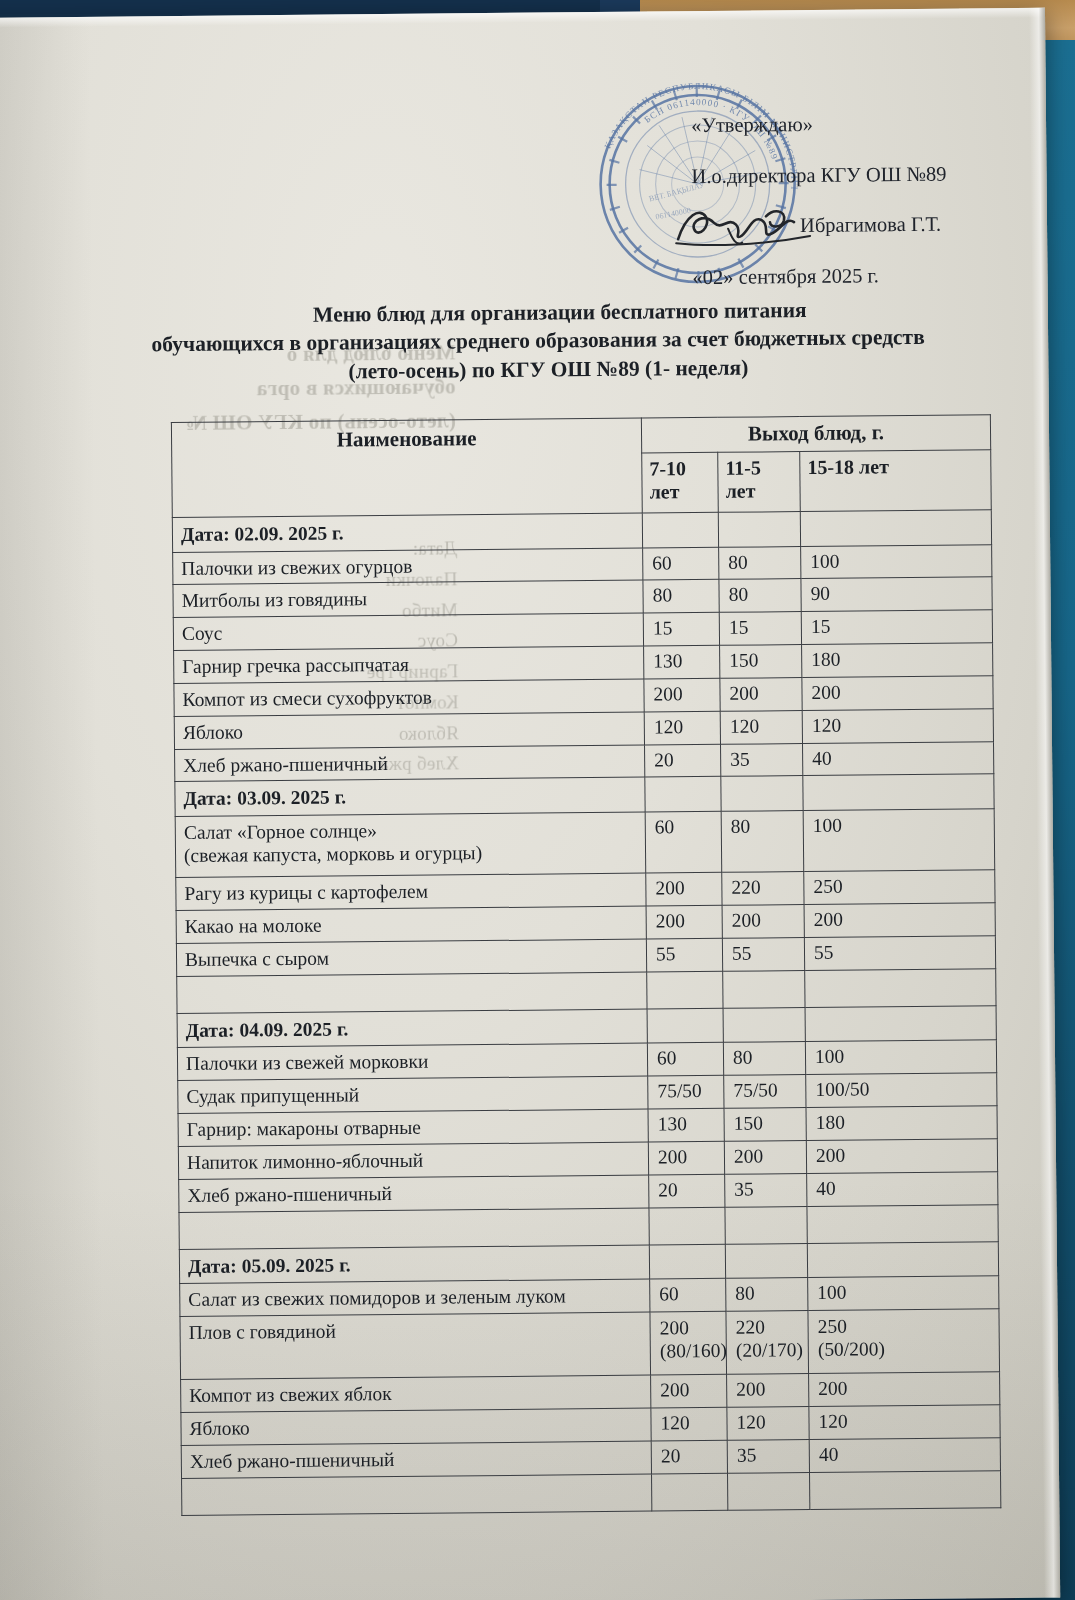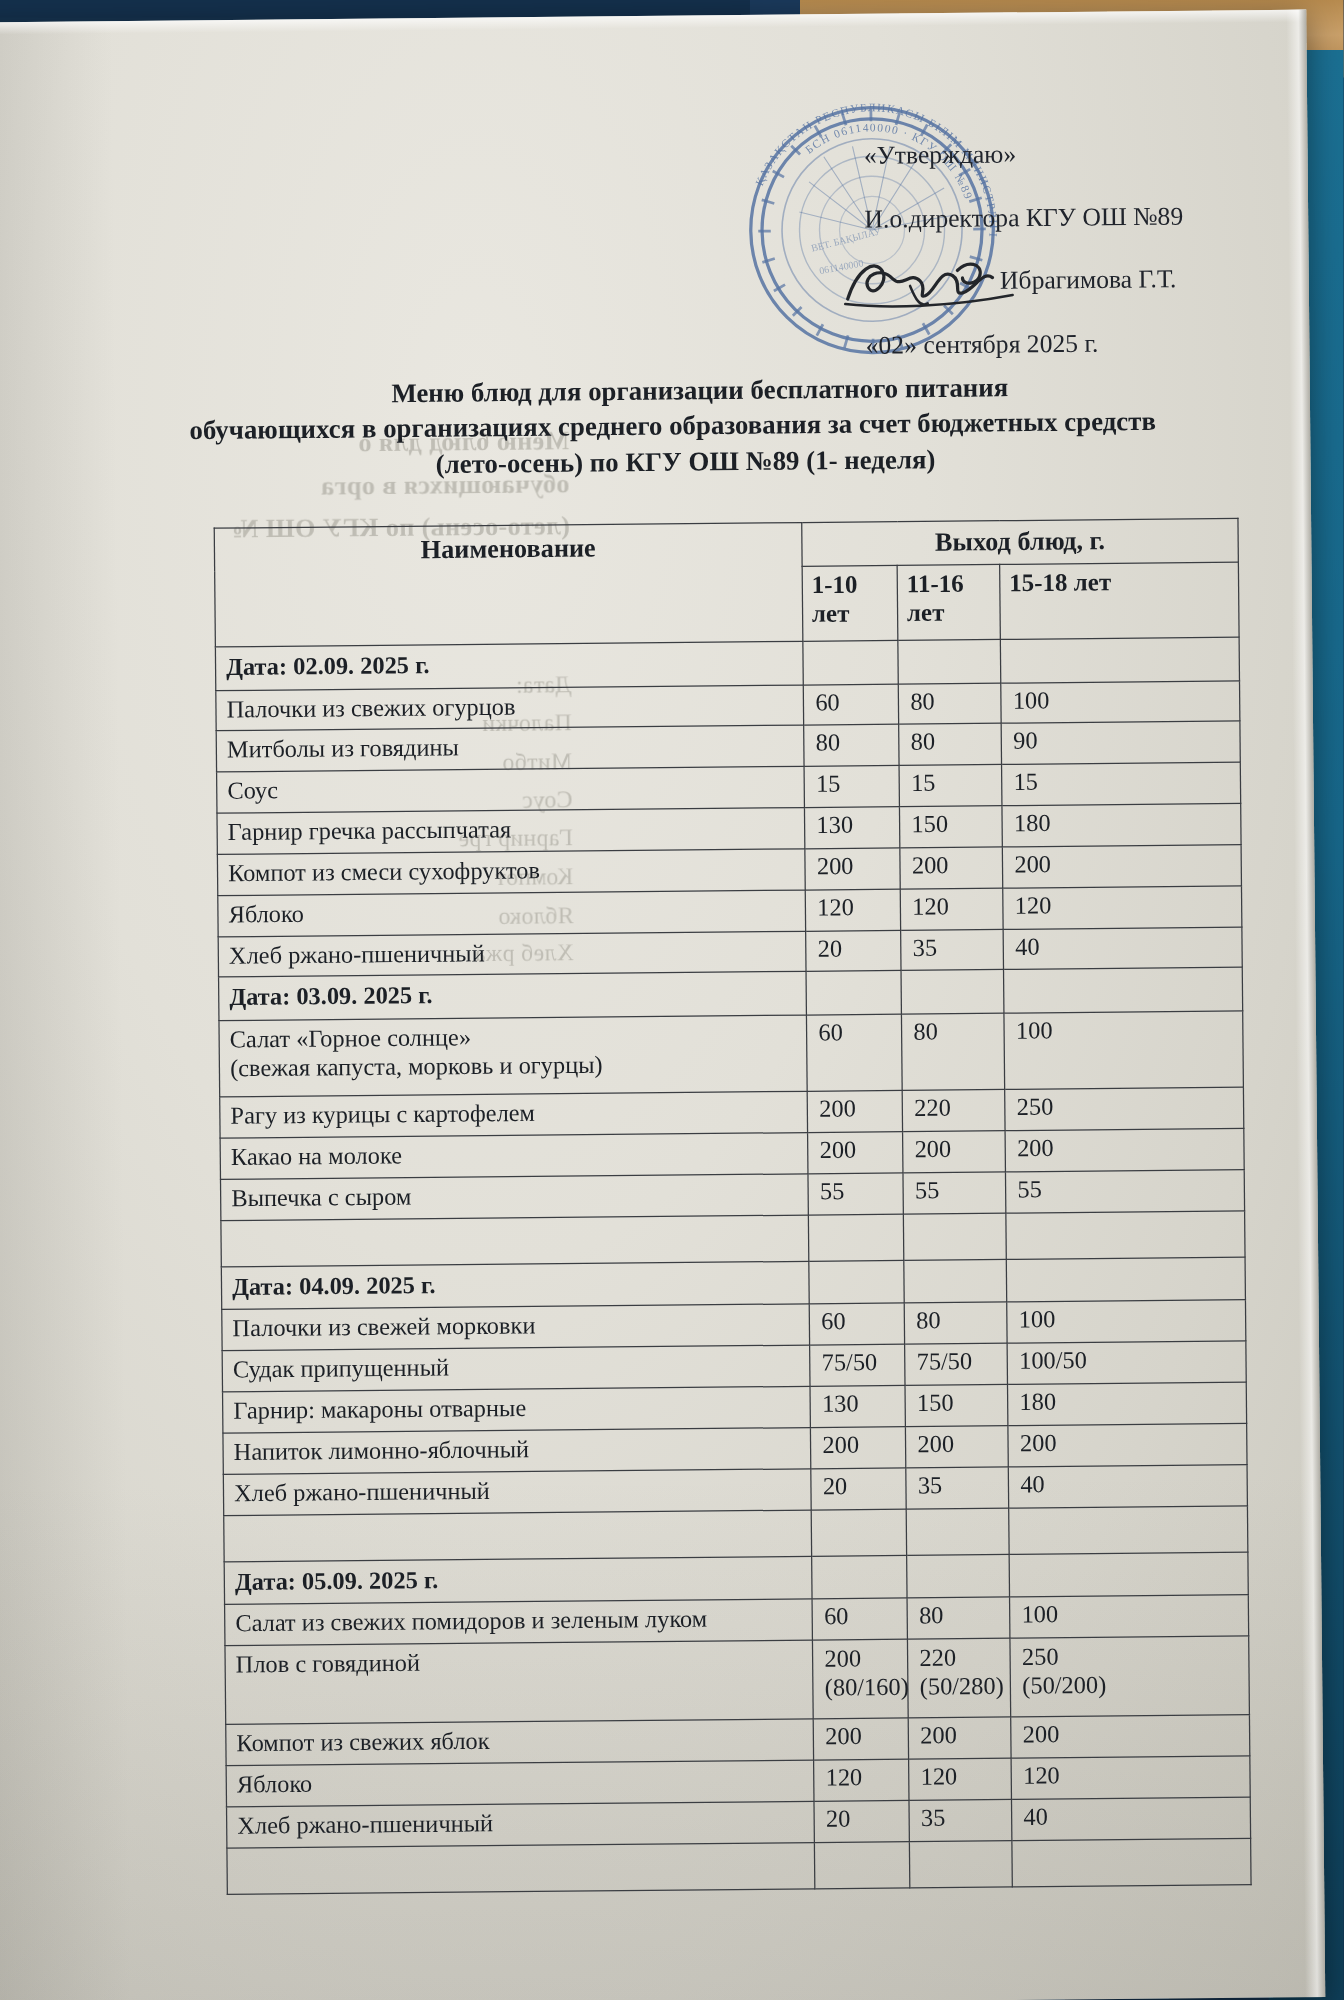--- a/index.html
+++ b/index.html
@@ -221,22 +221,22 @@
             <col class="col-a">
             <col class="col-b">
             <col class="col-c">
         </colgroup>
         <thead>
           <tr>
             <th class="h-name" rowspan="2">Наименование</th>
             <th class="h-span" colspan="3">Выход блюд, г.</th>
           </tr>
           <tr>
-            <th class="h-age">1-10 лет</th>
-            <th class="h-age">11-16 лет</th>
+            <th class="h-age">7-10 лет</th>
+            <th class="h-age">11-5 лет</th>
             <th class="h-age">15-18 лет</th>
           </tr>
         </thead>
         <tbody id="menu-body">
             <tr class="date-row">
               <td class="c-name">Дата: 02.09. 2025 г.</td>
               <td class="c-val">&nbsp;</td>
               <td class="c-val">&nbsp;</td>
               <td class="c-val">&nbsp;</td>
             </tr>
@@ -376,21 +376,21 @@
               <td class="c-val">100</td>
             </tr>
             <tr class="tall">
               <td class="c-name">Плов с говядиной</td>
               <td class="c-val two-line">
                 <span class="sub">200</span>
                 <span class="sub">(80/160)</span>
               </td>
               <td class="c-val two-line">
                 <span class="sub">220</span>
-                <span class="sub">(50/280)</span>
+                <span class="sub">(20/170)</span>
               </td>
               <td class="c-val two-line">
                 <span class="sub">250</span>
                 <span class="sub">(50/200)</span>
               </td>
             </tr>
             <tr>
               <td class="c-name">Компот из свежих яблок</td>
               <td class="c-val">200</td>
               <td class="c-val">200</td>

